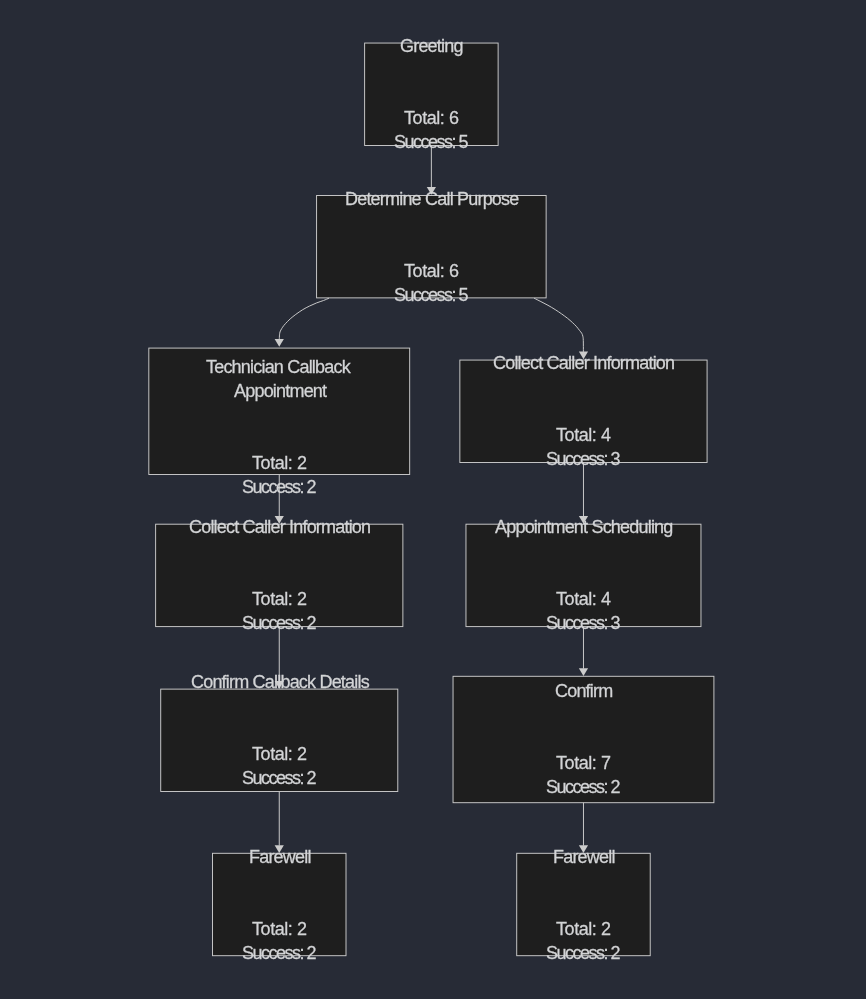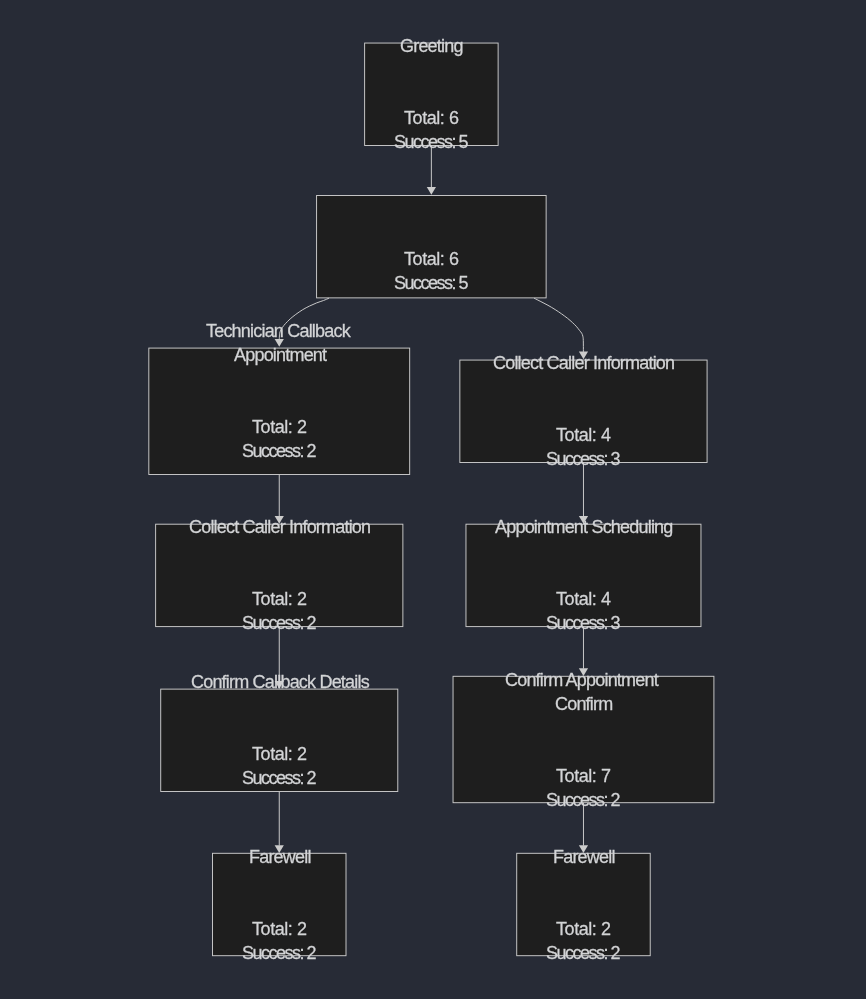--- a/index.html
+++ b/index.html
@@ -63,24 +63,25 @@
       <polygon class="arrow" points="274.65,845.1999999999999 283.85,845.1999999999999 279.25,852.9"></polygon>
       <polygon class="arrow" points="578.87,845.1999999999999 588.07,845.1999999999999 583.47,852.9"></polygon>
     </svg>
   <div id="labels">
       <div class="node-label" style="left: 364.62px; top: 43.05px; width: 133.5px; height: 102.45px;">
         <span class="line">Greeting</span>
         <span class="line stat-total">Total: 6</span>
         <span class="line stat-success">Success: 5</span>
       </div>
       <div class="node-label" style="left: 316.58px; top: 195.5px; width: 229.55px; height: 102.37px;">
+        <span class="line">Determine Call Purpose</span>
         <span class="line stat-total">Total: 6</span>
         <span class="line stat-success">Success: 5</span>
       </div>
-      <div class="node-label" style="left: 148.82px; top: 327px; width: 260.86px; height: 127px;">
+      <div class="node-label" style="left: 148.82px; top: 363px; width: 260.86px; height: 127px;">
         <span class="line">Technician Callback </span>
         <span class="line">Appointment</span>
         <span class="line stat-total">Total: 2</span>
         <span class="line stat-success">Success: 2</span>
       </div>
       <div class="node-label" style="left: 459.85px; top: 360.07px; width: 247.23px; height: 102.43px;">
         <span class="line">Collect Caller Information</span>
         <span class="line stat-total">Total: 4</span>
         <span class="line stat-success">Success: 3</span>
       </div>
@@ -93,21 +94,20 @@
         <span class="line">Appointment Scheduling</span>
         <span class="line stat-total">Total: 4</span>
         <span class="line stat-success">Success: 3</span>
       </div>
       <div class="node-label" style="left: 160.72px; top: 689.12px; width: 237.06px; height: 82px;">
         <span class="line">Confirm Callback Details</span>
         <span class="line stat-total">Total: 2</span>
         <span class="line stat-success">Success: 2</span>
       </div>
       <div class="node-label" style="left: 453.04px; top: 676.3px; width: 260.86px; height: 126.4px;">
-        <span class="line">Confirm Appointment </span>
         <span class="line">Confirm</span>
         <span class="line stat-total">Total: 7</span>
         <span class="line stat-success">Success: 2</span>
       </div>
       <div class="node-label" style="left: 212.5px; top: 853.3px; width: 133.5px; height: 102.4px;">
         <span class="line">Farewell</span>
         <span class="line stat-total">Total: 2</span>
         <span class="line stat-success">Success: 2</span>
       </div>
       <div class="node-label" style="left: 516.72px; top: 853.3px; width: 133.5px; height: 102.4px;">

